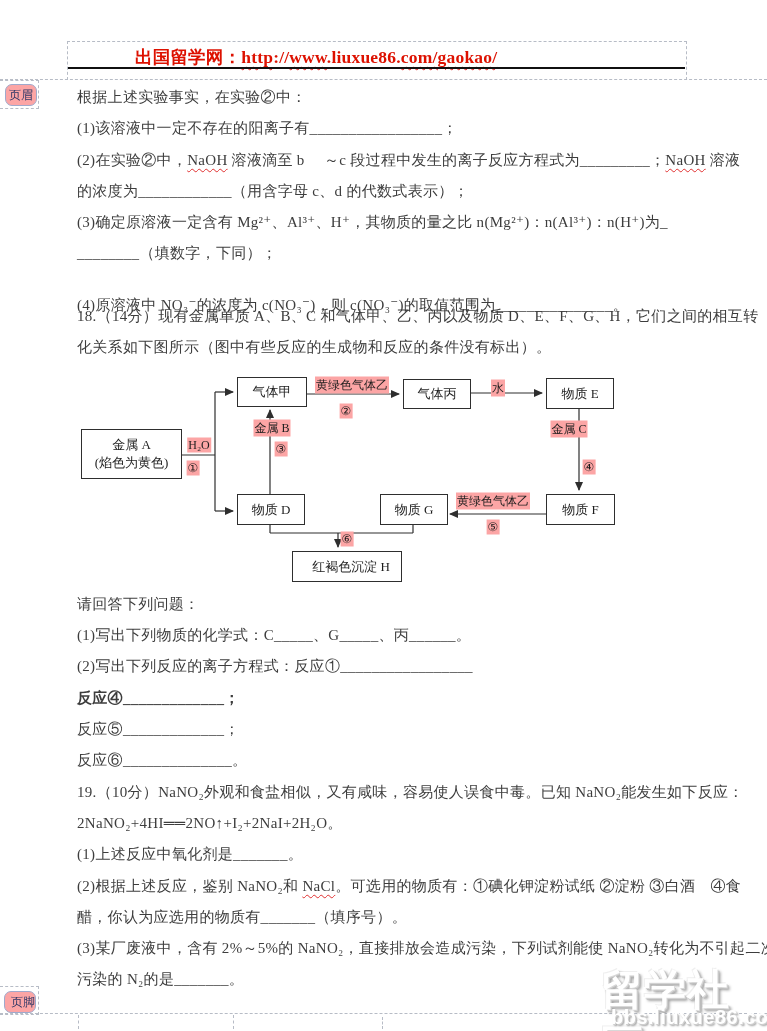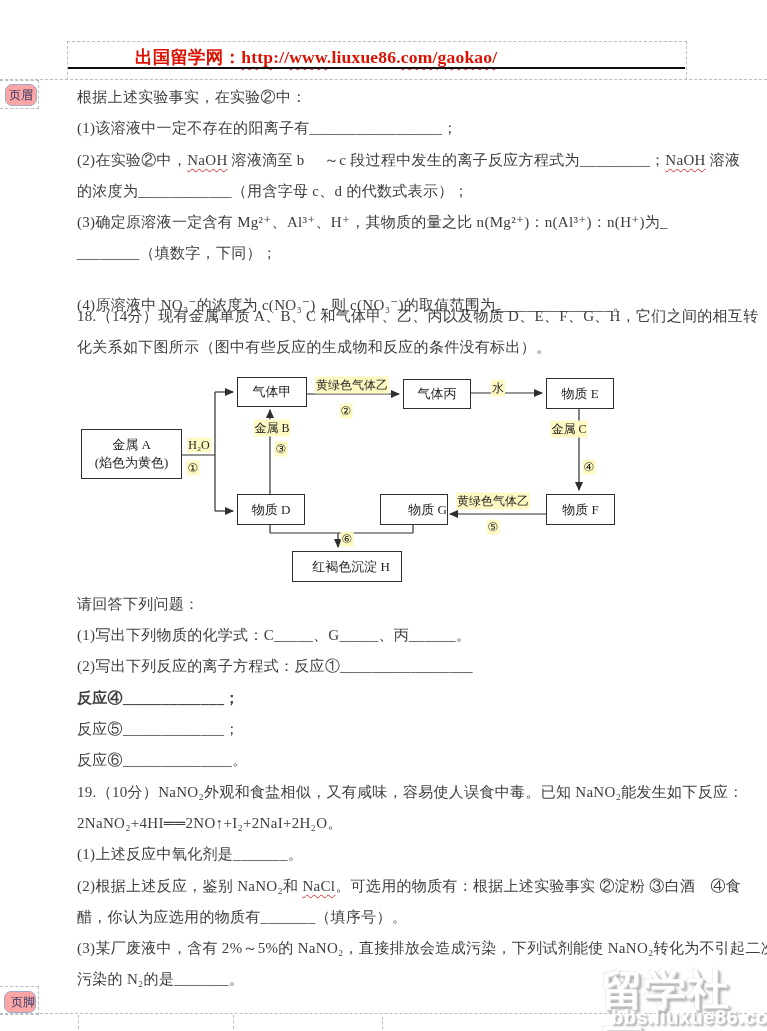--- a/index.html
+++ b/index.html
@@ -19,21 +19,21 @@
             color:#2c3666;font-size:12px;text-align:center;line-height:20px;
             font-family:"Liberation Sans","DejaVu Sans",sans-serif;}
   
   .tline{position:absolute;left:77px;height:31px;line-height:31px;white-space:pre;
          font-size:15px;color:#3d3d3d;letter-spacing:0.3px;z-index:2;}
   .sq{text-decoration:underline wavy #e03030 1px;text-underline-offset:3px;}
   
   .dbox{position:absolute;border:1px solid #2e2e2e;background:#fff;display:flex;flex-direction:column;
         align-items:center;justify-content:center;font-size:13px;color:#1d1d1d;text-align:center;
         line-height:1.35;white-space:nowrap;z-index:2;}
-  .dlabel{position:absolute;transform:translate(-50%,-50%);background:#fef9c3;font-size:12px;color:#1d1d1d;
+  .dlabel{position:absolute;transform:translate(-50%,-50%);background:#fca5a5;font-size:12px;color:#1d1d1d;
           white-space:nowrap;padding:0 1px;z-index:3;}
   #arrows{left:0;top:0;width:767px;height:1031px;pointer-events:none;z-index:1;}
   
   .wm1{left:601px;top:962px;font-size:42px;font-weight:bold;color:#ffffff;letter-spacing:1px;z-index:6;
        font-family:"Liberation Sans","DejaVu Sans",sans-serif;
        text-shadow:1px 1px 0 #d8d8d8,2px 2px 0 #bdbdbd,3px 3px 3px #9a9a9a,-1px -1px 0 #efefef;}
   .wm2{left:611px;top:1006px;font-size:20px;font-weight:bold;color:#ffffff;letter-spacing:0.5px;z-index:6;
        font-family:"Liberation Sans","DejaVu Sans",sans-serif;
        text-shadow:1px 1px 0 #cfcfcf,2px 2px 2px #9f9f9f;}
 </style>
@@ -59,21 +59,21 @@
     <div class="tline" style="top: 332px;"><span>化关系如下图所示（图中有些反应的生成物和反应的条件没有标出）。</span></div>
     <div class="tline" style="top: 589px;"><span>请回答下列问题：</span></div>
     <div class="tline" style="top: 620px;"><span>(1)写出下列物质的化学式：C_____、G_____、丙______。</span></div>
     <div class="tline" style="top: 651px;"><span>(2)写出下列反应的离子方程式：反应①_________________</span></div>
     <div class="tline" style="top: 683px; font-weight: bold;"><span>反应④_____________；</span></div>
     <div class="tline" style="top: 714px;"><span>反应⑤_____________；</span></div>
     <div class="tline" style="top: 745px;"><span>反应⑥______________。</span></div>
     <div class="tline" style="top: 777px;"><span>19.（10分）NaNO₂外观和食盐相似，又有咸味，容易使人误食中毒。已知 NaNO₂能发生如下反应：</span></div>
     <div class="tline" style="top: 808px;"><span>2NaNO₂+4HI══2NO↑+I₂+2NaI+2H₂O。</span></div>
     <div class="tline" style="top: 839px;"><span>(1)上述反应中氧化剂是_______。</span></div>
-    <div class="tline" style="top: 871px;"><span>(2)根据上述反应，鉴别 NaNO₂和 </span><span class="sq">NaCl</span><span>。可选用的物质有：根据上述实验事实 ②淀粉 ③白酒　④食</span></div>
+    <div class="tline" style="top: 871px;"><span>(2)根据上述反应，鉴别 NaNO₂和 </span><span class="sq">NaCl</span><span>。可选用的物质有：①碘化钾淀粉试纸 ②淀粉 ③白酒　④食</span></div>
     <div class="tline" style="top: 902px;"><span>醋，你认为应选用的物质有_______（填序号）。</span></div>
     <div class="tline" style="top: 933px;"><span>(3)某厂废液中，含有 2%～5%的 NaNO₂，直接排放会造成污染，下列试剂能使 NaNO₂转化为不引起二次</span></div>
     <div class="tline" style="top: 964px;"><span>污染的 N₂的是_______。</span></div>
   </div>
 
 <svg id="arrows" class="abs" xmlns="http://www.w3.org/2000/svg">
   <defs>
     <marker id="ah" markerWidth="10" markerHeight="8" refX="8" refY="4" orient="auto" markerUnits="userSpaceOnUse">
       <path d="M0,0 L9,4 L0,8 z" fill="#2e2e2e"></path>
     </marker>
@@ -102,21 +102,21 @@
     </div>
     <div class="dbox" style="left: 403px; top: 379px; width: 66px; height: 28px;">
       <div>气体丙</div>
     </div>
     <div class="dbox" style="left: 546px; top: 378px; width: 66px; height: 29px; font-family: Liberation Serif, serif;">
       <div>物质 E</div>
     </div>
     <div class="dbox" style="left: 237px; top: 494px; width: 66px; height: 29px;">
       <div>物质 D</div>
     </div>
-    <div class="dbox" style="left: 380px; top: 494px; width: 66px; height: 29px; align-items: flex-end;">
+    <div class="dbox" style="left: 380px; top: 494px; width: 66px; height: 29px;">
       <div>物质 G</div>
     </div>
     <div class="dbox" style="left: 546px; top: 494px; width: 67px; height: 29px; text-align: center;">
       <div>物质 F</div>
     </div>
     <div class="dbox" style="left: 292px; top: 551px; width: 100px; height: 29px; padding-left: 8px;">
       <div>红褐色沉淀 H</div>
     </div>
   </div>
 <div>

